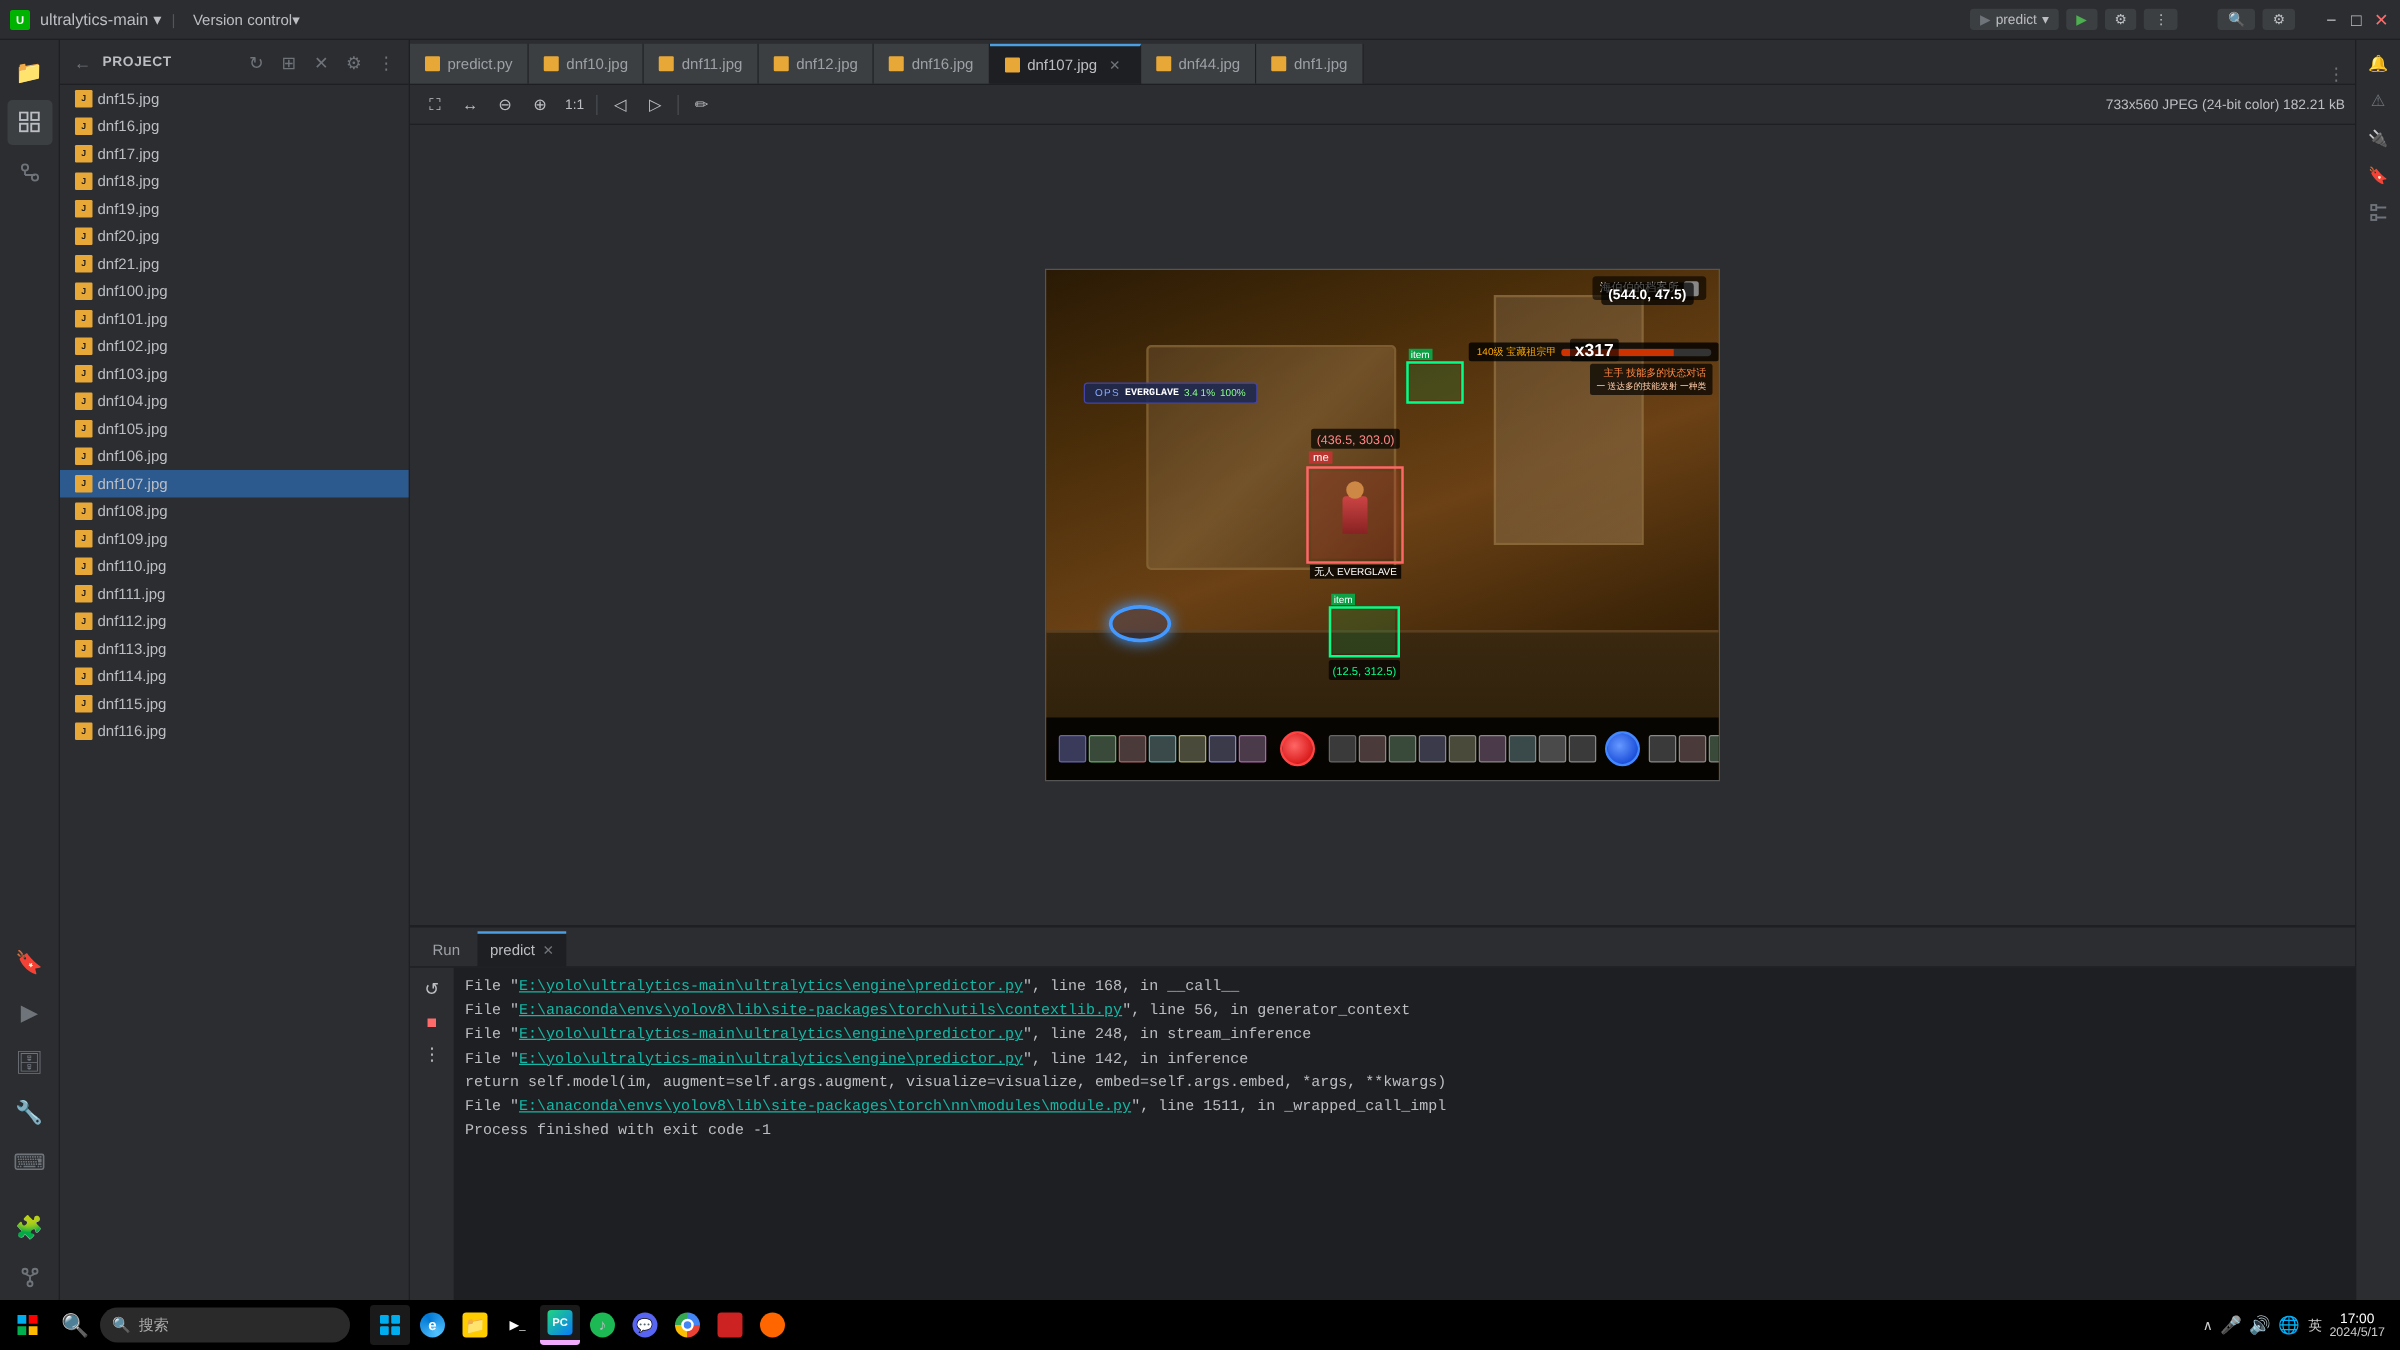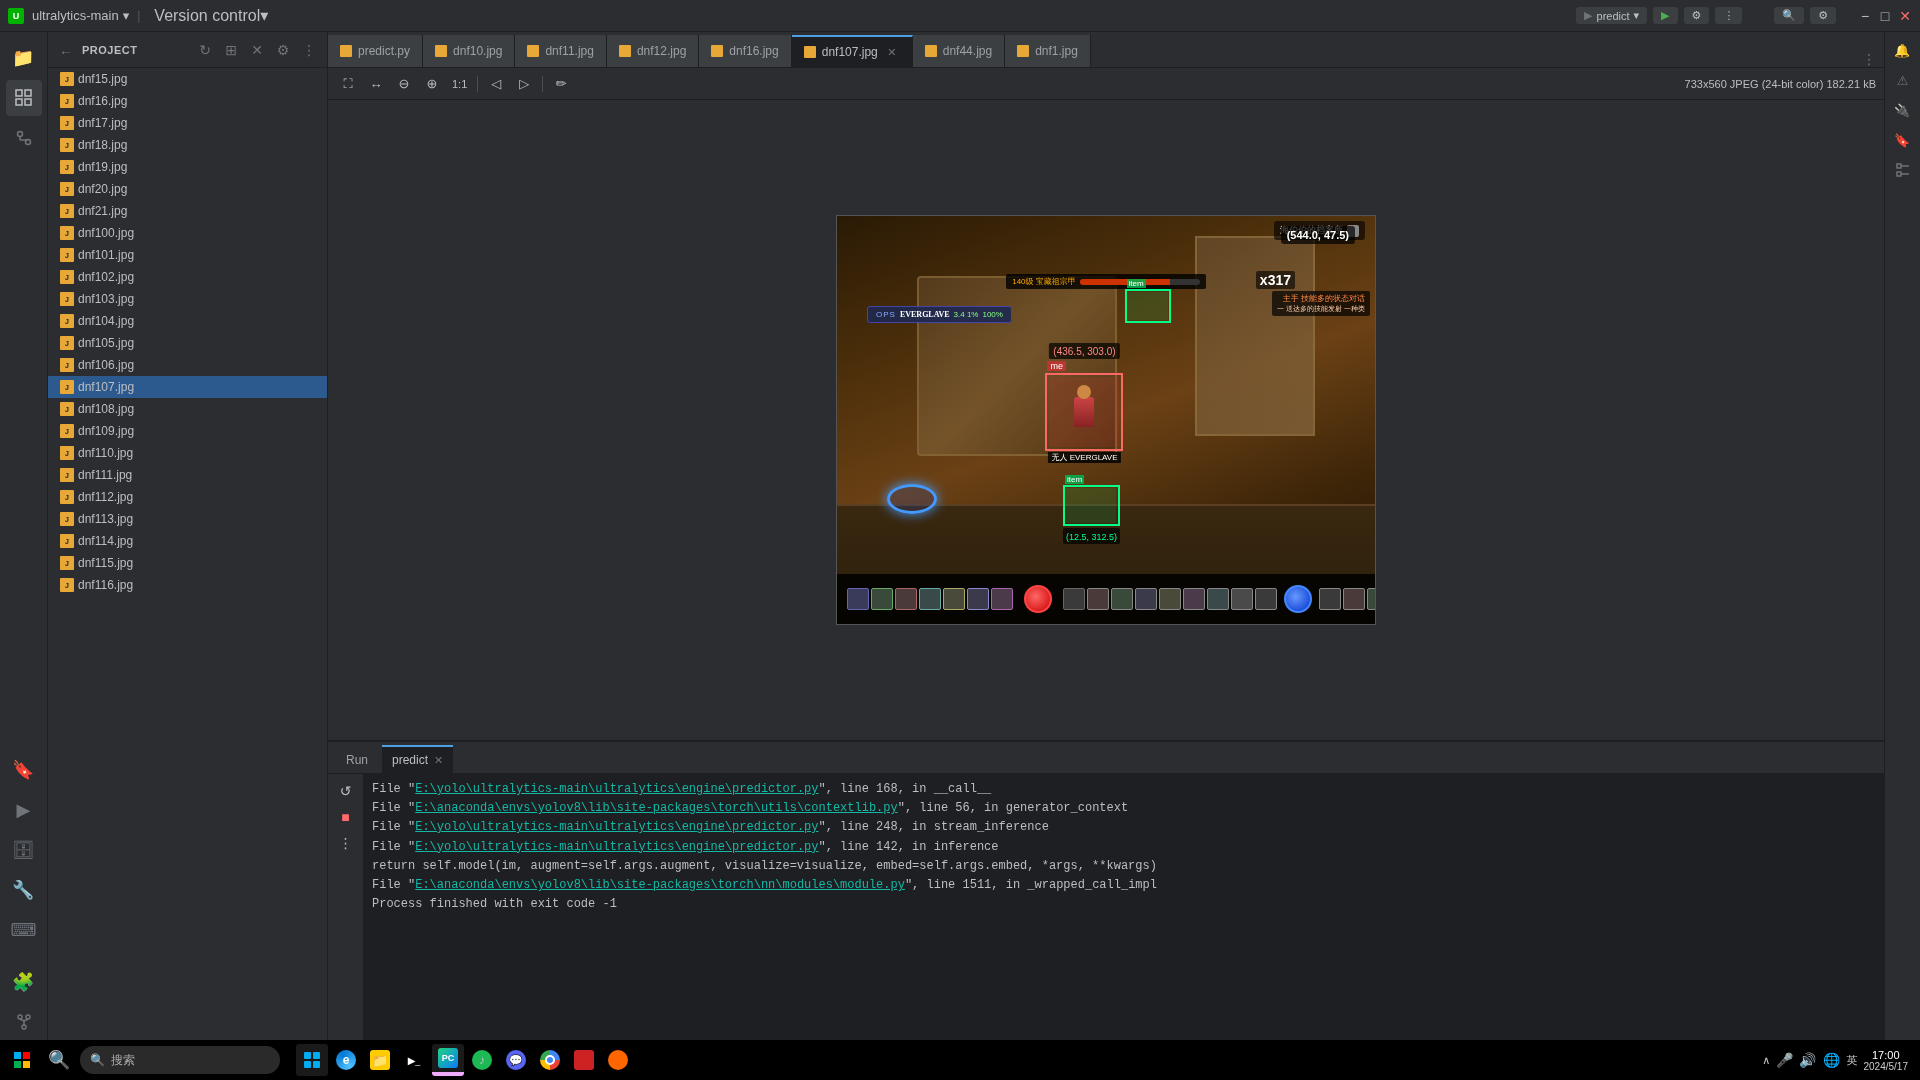--- a/index.html
+++ b/index.html
@@ -30,21 +30,21 @@
       display: flex; align-items: center; justify-content: center;
       font-size: 9px; color: white; font-weight: bold;
     }
     .title-bar-project {
       font-size: 13px;
       color: #bcbec4;
       display: flex; align-items: center; gap: 4px;
     }
     .title-bar-divider { color: #555; }
     .title-bar-vcs {
-      font-size: 16px;
+      font-size: 12px;
       color: #bcbec4;
       display: flex; align-items: center; gap: 0;
       padding: 2px 6px;
       border-radius: 3px;
     }
     .title-bar-spacer { flex: 1; }
     .title-bar-right {
       display: flex; align-items: center; gap: 6px;
     }
     .title-bar-right-btn {
@@ -653,36 +653,36 @@
 
         <div style="position:absolute; top:5px; right:10px; background:rgba(0,0,0,0.6); padding:3px 6px; border-radius:3px; display:flex; align-items:center; gap:4px;">
           <span style="color:#fff; font-size:9px; font-family:Arial;">海伯伯的档案所</span>
           <div style="width:12px; height:12px; background:#888; border-radius:2px;"></div>
         </div>
 
         <div style="position:absolute; top:10px; right:20px; background:rgba(0,0,0,0.7); padding:2px 6px; border-radius:3px;">
           <span style="color:#fff; font-size:11px; font-family:Arial; font-weight:bold;">(544.0, 47.5)</span>
         </div>
 
-        <div style="position:absolute; top:58px; left:0; right:0; display:flex; justify-content:center;">
+        <div style="position:absolute; top:58px; left:0; right:0; display:flex; justify-content:flex-end;">
           <div style="background:rgba(0,0,0,0.8); padding:2px 6px; border-radius:2px; display:flex; gap:4px; align-items:center;">
             <span style="color:#ffaa00; font-size:8px; font-family:Arial;">140级 宝藏祖宗甲</span>
             <div style="width:120px; height:6px; background:#333; border-radius:3px; overflow:hidden;">
               <div style="width:75%; height:100%; background:#cc3300;"></div>
             </div>
           </div>
         </div>
 
         <div style="position:absolute; top:55px; right:80px; background:rgba(0,0,0,0.6); padding:1px 4px; border-radius:2px;">
           <span style="color:#fff; font-size:14px; font-family:Arial; font-weight:bold;">x317</span>
         </div>
 
         <div style="position:absolute; top:90px; left:30px; background:rgba(30,40,80,0.9); padding:3px 8px; border-radius:3px; display:flex; align-items:center; gap:4px; border:1px solid #4444aa;">
           <span style="color:#88aaff; font-size:8px; font-family:Arial; letter-spacing:1px;">OPS</span>
-          <span style="color:#fff; font-size:8px; font-family:Liberation Serif, serif; font-weight:bold;">EVERGLAVE</span>
+          <span style="color:#fff; font-size:8px; font-family:Liberation Mono, monospace; font-weight:bold;">EVERGLAVE</span>
           <span style="color:#88ff88; font-size:8px; font-family:Arial;">3.4 1%</span>
           <span style="color:#88ff88; font-size:8px; font-family:Arial;">100%</span>
         </div>
 
         <div style="position:absolute; bottom:110px; left:50px; width:50px; height:30px; border:3px solid #4499ff; border-radius:50%; box-shadow:0 0 12px #4499ff; background:rgba(40,80,200,0.2);"></div>
 
         <div style="position:absolute; top:48%; left:46%; transform:translate(-50%,-50%);">
           <div style="border:2px solid #ff6666; padding:2px; position:relative;">
             <div style="background:rgba(200,50,50,0.2); width:70px; height:70px; display:flex; align-items:center; justify-content:center;">
 

